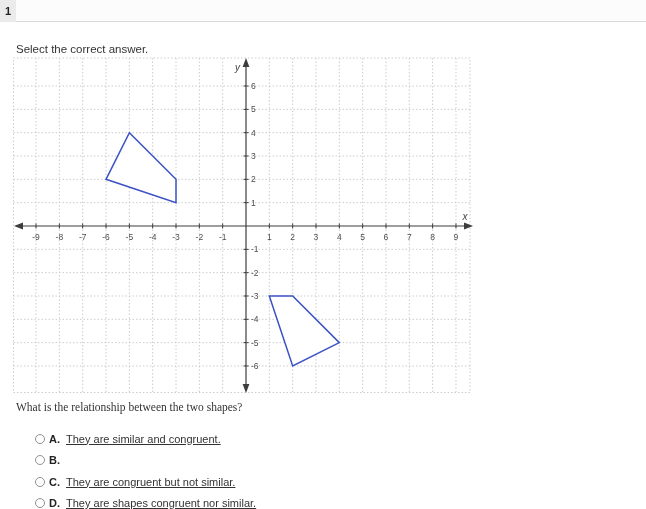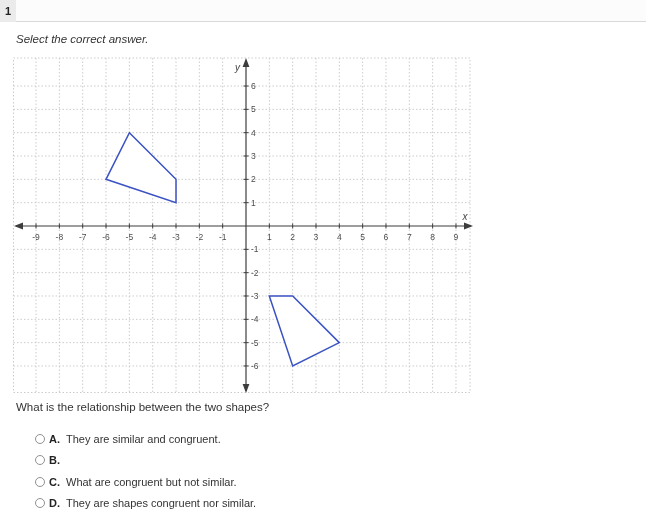--- a/index.html
+++ b/index.html
@@ -12,43 +12,43 @@
   .topbar {
     position:absolute; top:0; left:0; width:646px; height:22px;
     background:#fcfcfc; border-bottom:1px solid #d9d9d9;
   }
   .tab {
     position:absolute; top:0; left:0; width:16px; height:22px;
     background:#ebebeb; font-size:11px; font-weight:bold; color:#222;
     text-align:center; line-height:22px; cursor:pointer;
   }
   .instruction {
-    position:absolute; top:33px; left:16px;
-    font-size:11.5px; color:#333;font-style:italic;
+    position:absolute; top:43px; left:16px;
+    font-size:11.5px; color:#333;
   }
   .graph {
     position:absolute; top:55px; left:0; width:646px; height:345px;
   }
   .question {
     position:absolute; top:401px; left:16px;
-    font-size:11.5px; color:#333;
+    font-size:11.5px; color:#333;font-family:Liberation Serif, serif;
   }
   .options { position:absolute; top:430px; left:35px; width:560px; }
   .option {
     display:flex; align-items:center; height:17px; margin-bottom:4.5px;
     cursor:pointer;
   }
   .radio {
     width:10px; height:10px; border:1px solid #919191; border-radius:50%;
     background:#fff; flex:0 0 10px; margin-right:4px;
   }
   .opt-letter {
     font-size:11px; font-weight:bold; color:#222; width:17px; flex:0 0 17px;
   }
-  .opt-text { font-size:11px; color:#333; }
+  .opt-text { font-size:11px; color:#333;text-decoration:underline; }
 </style>
 </head>
 <body>
 
 <div class="page">
 
   <div class="topbar">
     <div class="tab">1</div>
   </div>
 
@@ -166,21 +166,21 @@
       <span class="opt-letter">A.</span>
       <span class="opt-text">They are similar and congruent.</span>
     </div>
     <div class="option">
       <span class="radio"></span>
       <span class="opt-letter">B.</span>
     </div>
     <div class="option">
       <span class="radio"></span>
       <span class="opt-letter">C.</span>
-      <span class="opt-text">What are congruent but not similar.</span>
+      <span class="opt-text">They are congruent but not similar.</span>
     </div>
     <div class="option">
       <span class="radio"></span>
       <span class="opt-letter">D.</span>
       <span class="opt-text">They are shapes congruent nor similar.</span>
     </div>
   </div>
 
 </div>
 

